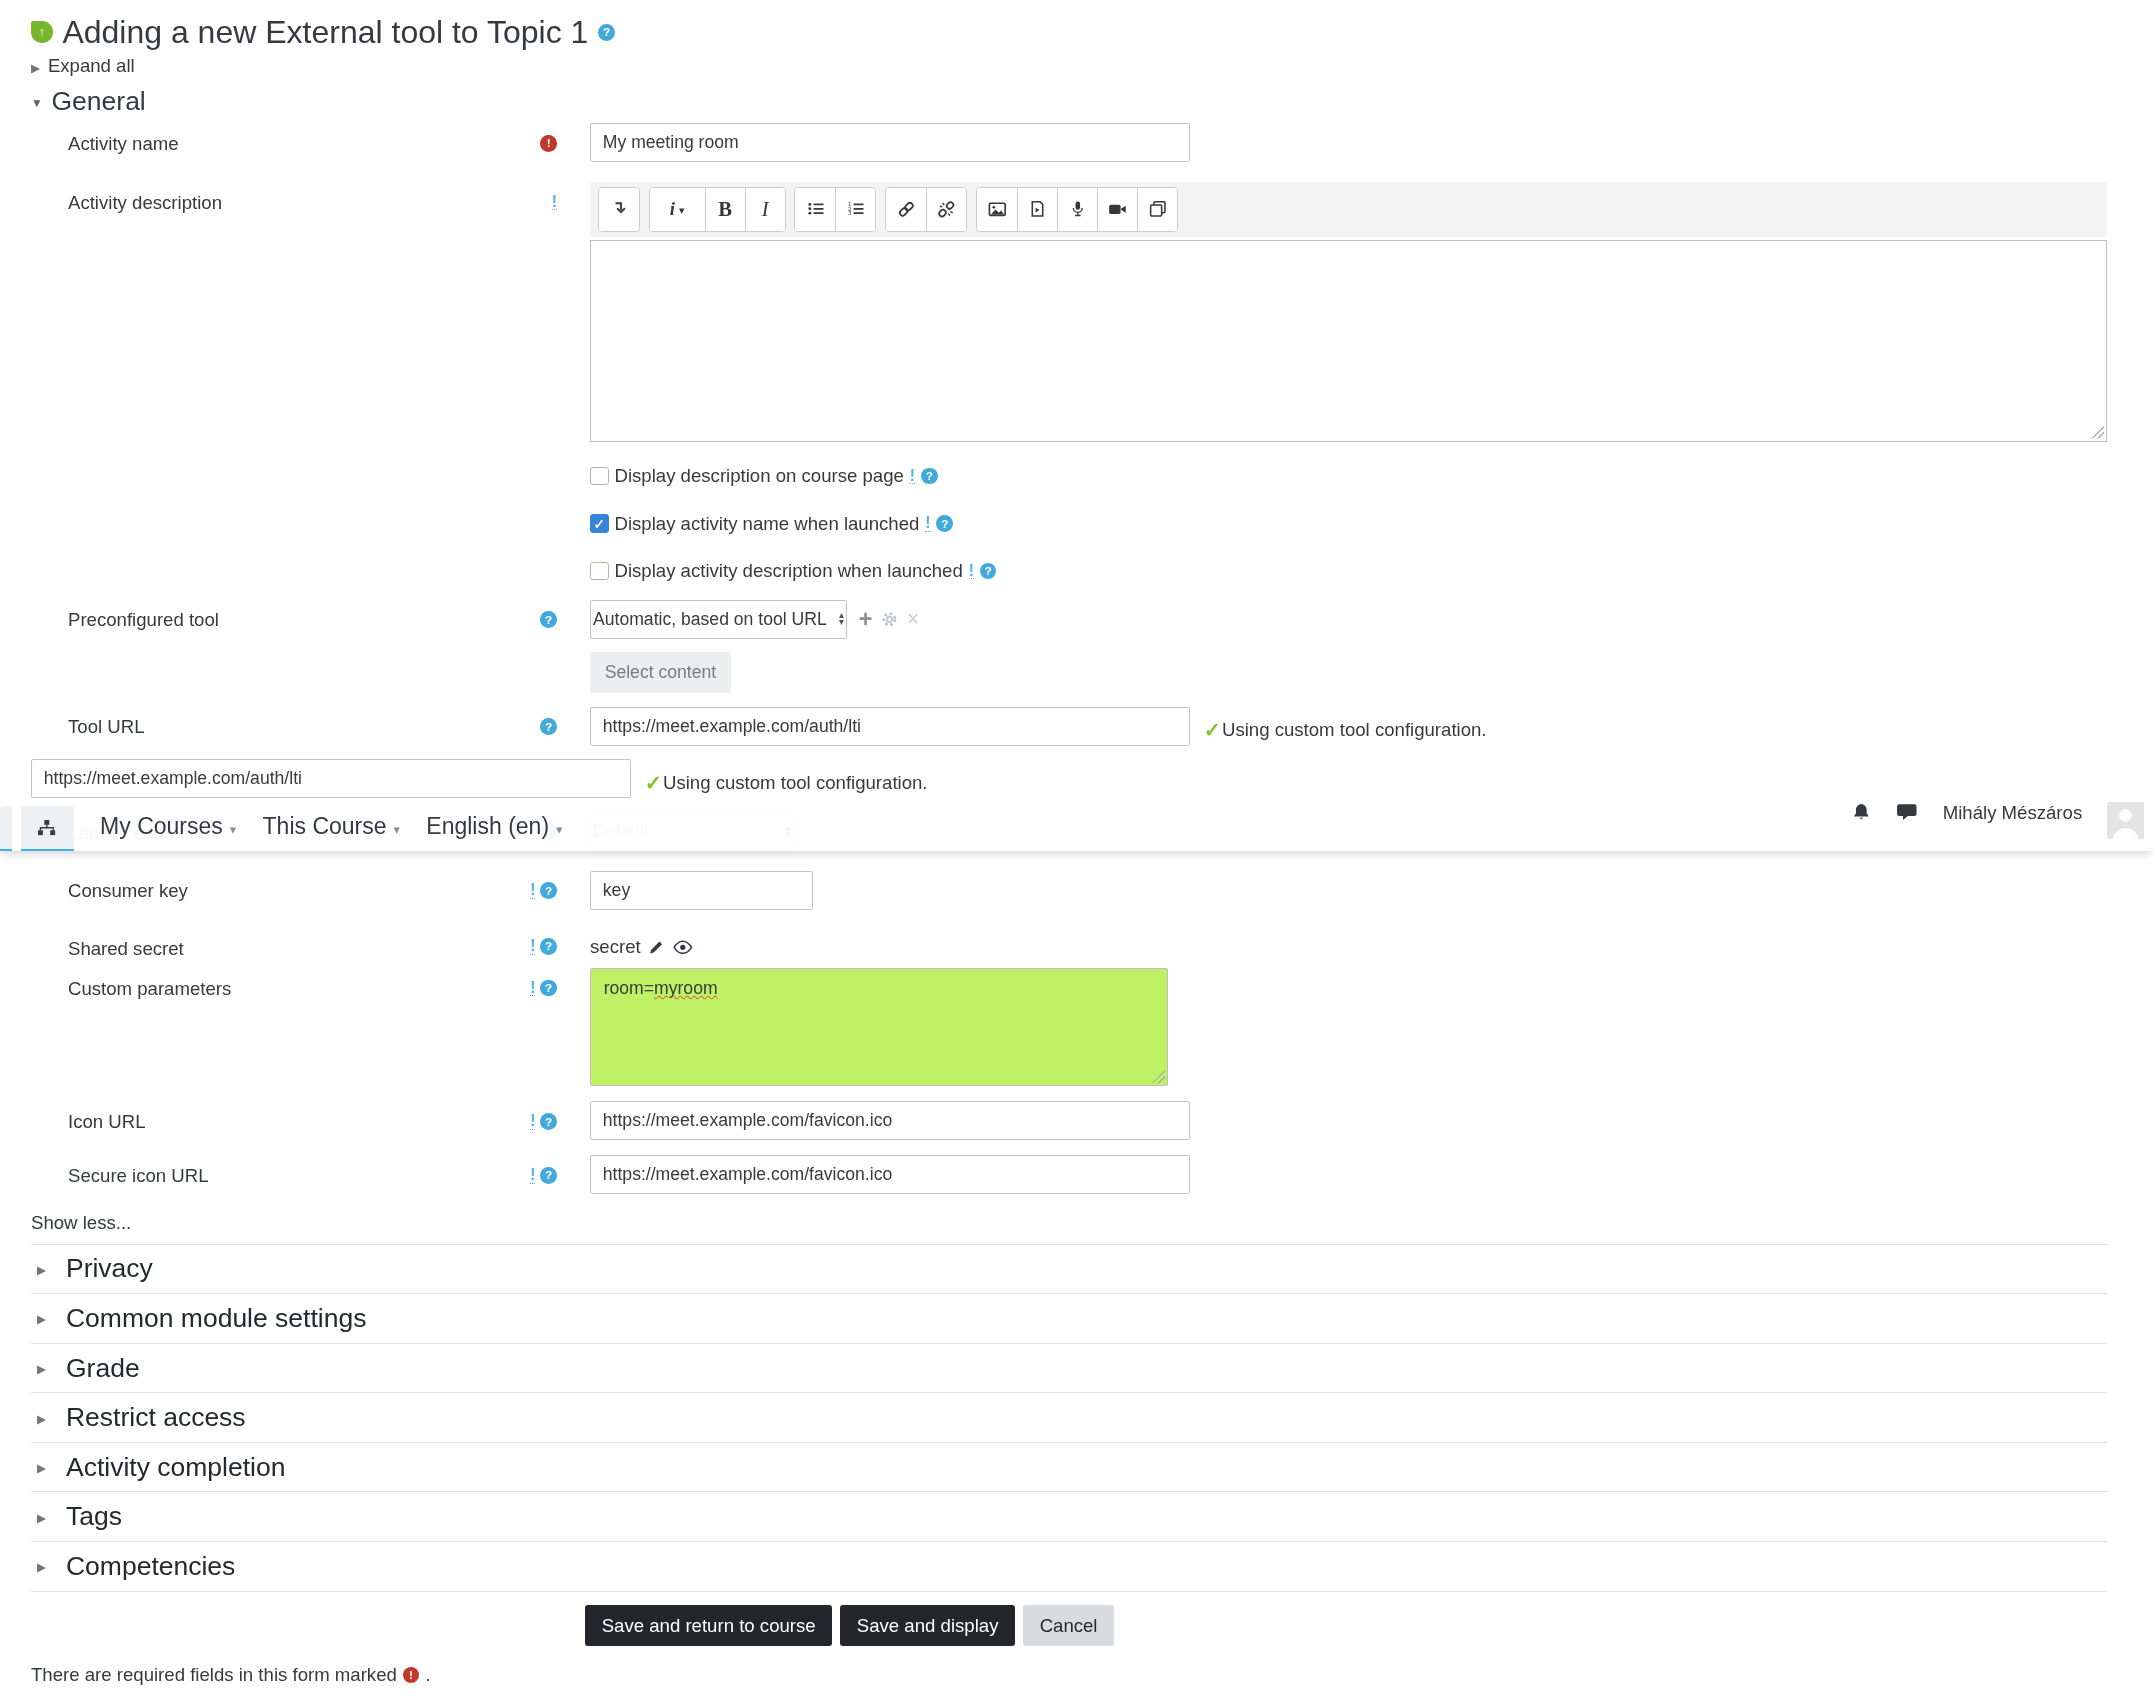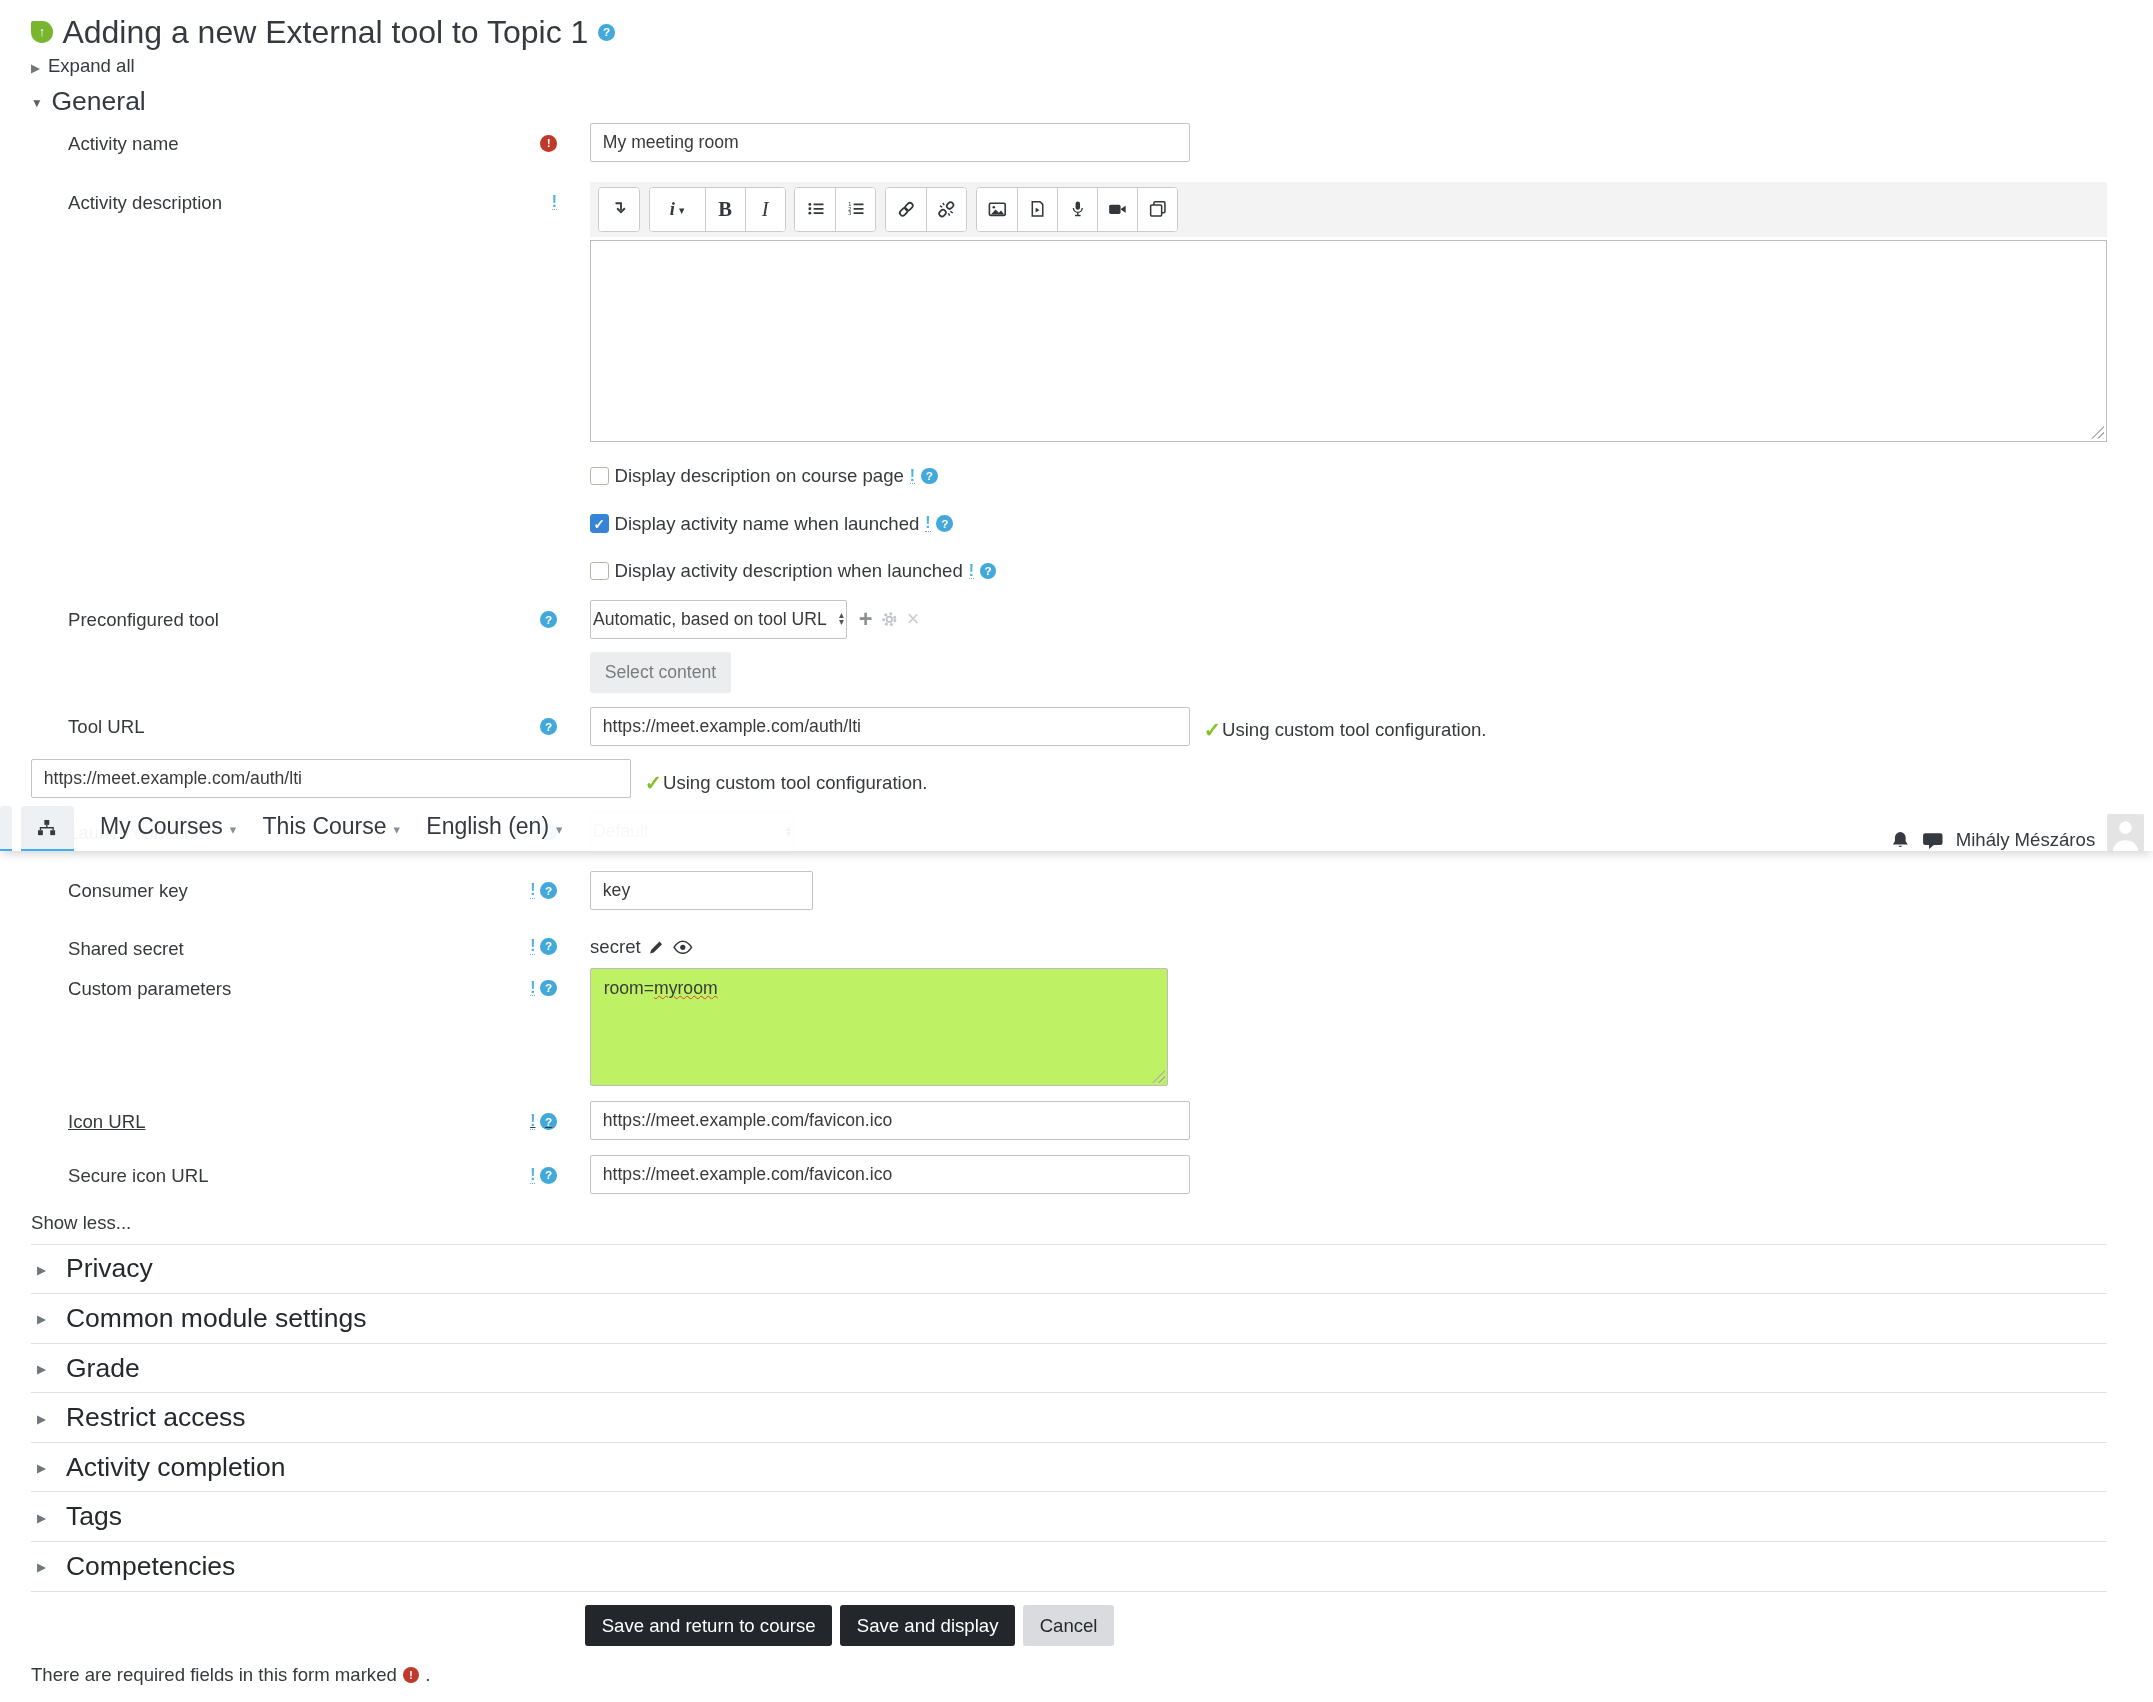--- a/index.html
+++ b/index.html
@@ -111,21 +111,21 @@
             background:rgba(255,255,255,0.93); z-index:8; display:flex; align-items:flex-end;
             box-shadow:0 5.9px 8.8px -2px rgba(0,0,0,0.16); }
   .nav-inner { display:flex; align-items:flex-end; width:100%; height:100%; }
   .nav-tab { background:#eef1f3; border-bottom:2.9px solid #41aeef; border-radius:2.9px 2.9px 0 0;
              height:45px; display:flex; align-items:center; justify-content:center; cursor:pointer; }
   .nav-tab.sliver { width:11.8px; margin-right:8.8px; }
   .nav-tab.grid { width:53px; }
   .nav-menus { display:flex; align-items:center; height:100%; }
   .nav-item { display:flex; align-items:center; gap:6.9px; margin-left:26.5px; font-size:23px; color:#343a40; cursor:pointer; }
   .nav-caret::before { content:"▾"; font-size:12.7px; color:#868e96; }
-  .nav-right { margin-left:auto; display:flex; align-items:flex-end; gap:12px; height:100%; padding-right:8.8px; }
+  .nav-right { margin-left:auto; display:flex; align-items:flex-start; gap:25px; height:100%; padding-right:8.8px; }
   .user-name { font-size:18.6px; color:#343a40; }
   .avatar { width:37px; height:37px; background:#e4e4e4; border-radius:2px; overflow:hidden; }
 
   .dim-row .flabel-text, .dim-row .inline-val { color:#6a7075; }
   .dim-row .fselect { border-color:#cfd2d4; color:#9aa0a5; }
 </style>
 </head>
 <body>
 
 <div class="container">
@@ -402,21 +402,21 @@
       </span>
     </div>
     <div class="fcontrol">
       <div class="fake-textarea">
         <span>room=</span><span class="squiggle">myroom</span>
         <span class="resize-handle"></span>
       </div>
     </div>
   </div>
 
-  <div class="frow" style="margin-top:15.7px;text-decoration:underline;">
+  <div class="frow" style="margin-top:15.7px;">
     <div class="flabel">
       <span class="flabel-text">Icon URL</span>
       <span class="ficons">
         <span class="adv-mark"></span>
         <span class="help-circle"></span>
       </span>
     </div>
     <div class="fcontrol">
       <input class="tinput w-lg" value="https://meet.example.com/favicon.ico" style="">
     </div>

